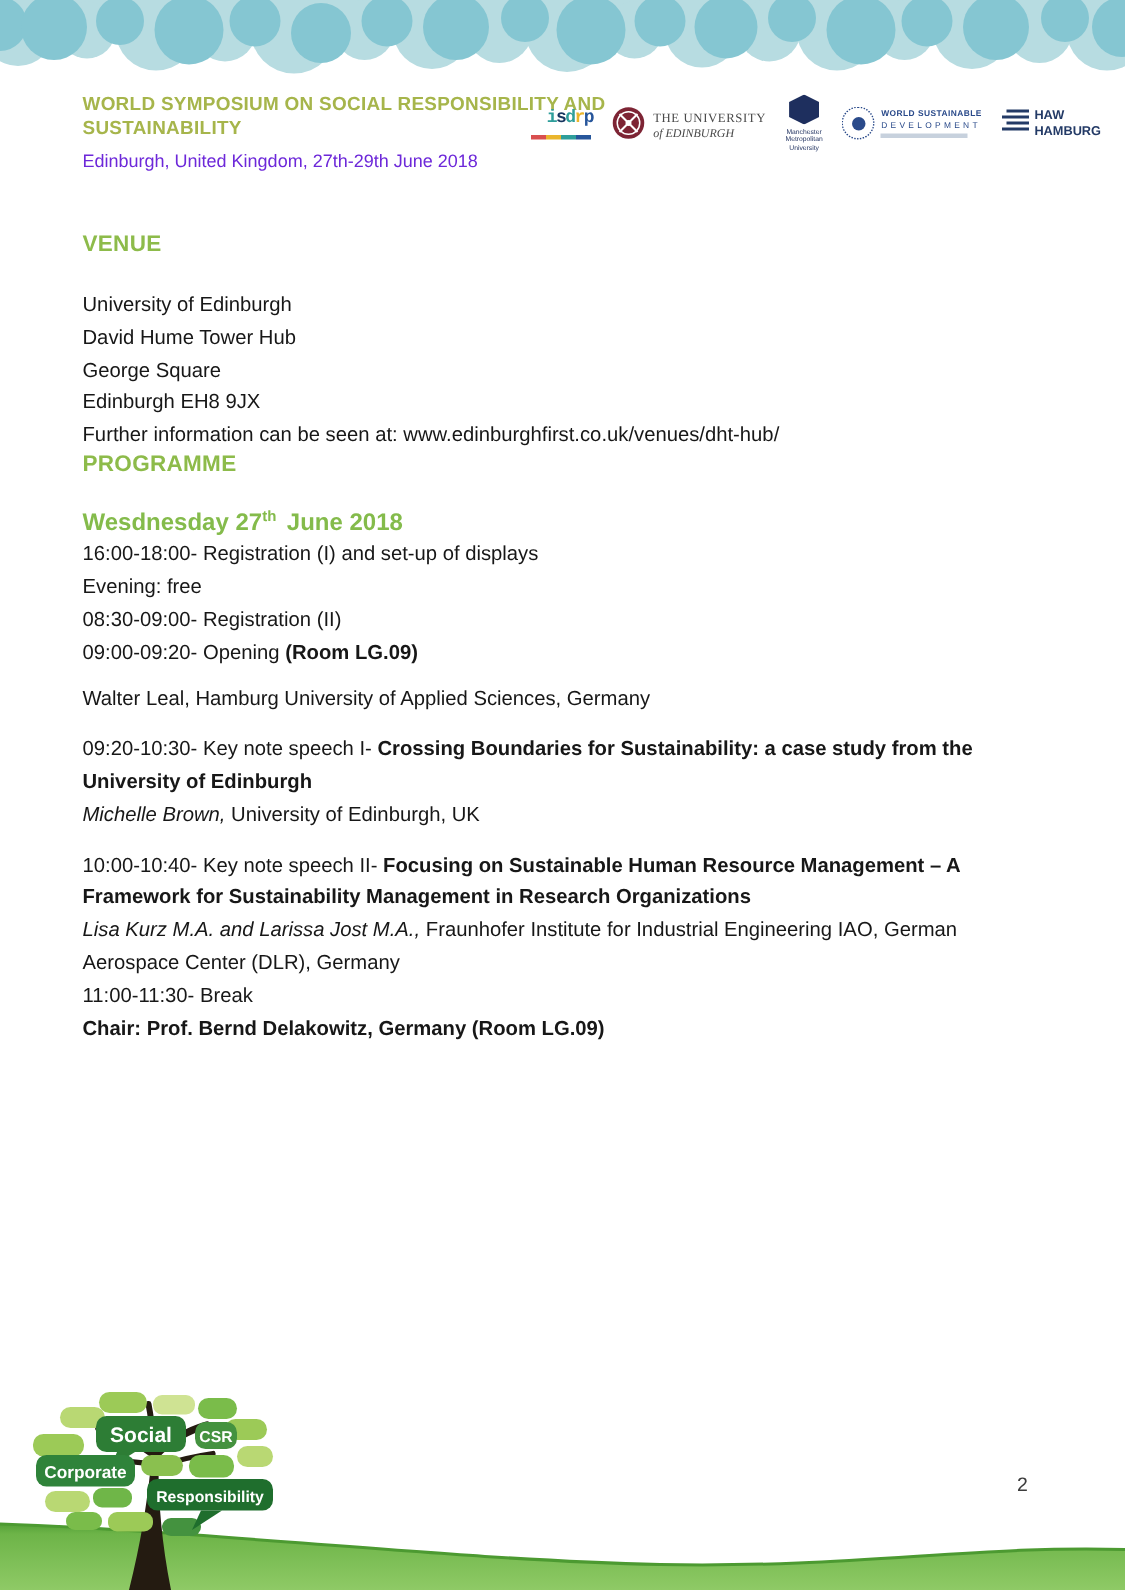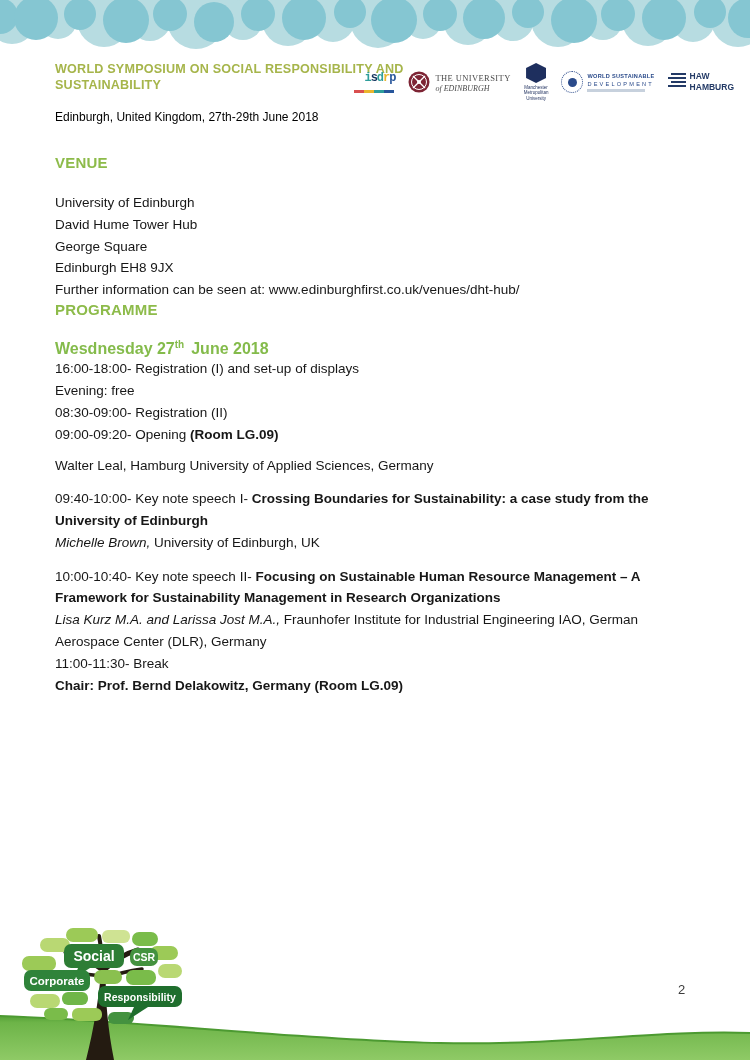--- a/index.html
+++ b/index.html
@@ -2,21 +2,21 @@
 <html><head>
 <meta charset="utf-8">
 <style>
   html,body{margin:0;padding:0;background:#fff;}
   .page{position:relative;width:750px;height:1060px;background:#ffffff;overflow:hidden;
         font-family:"Liberation Sans",sans-serif;}
   
   .clouds{position:absolute;top:0;left:0;}
   .header-text{position:absolute;left:55px;top:62px;width:400px;}
   .conf-title{font-size:12.6px;font-weight:bold;color:#a6b54b;letter-spacing:.2px;line-height:1.25;}
-  .conf-sub{font-size:12px;color:#000000;margin-top:17px;}
+  .conf-sub{font-size:12px;color:#6d28d9;margin-top:7px;}
   .logos{position:absolute;top:63px;right:16px;display:flex;align-items:center;gap:13px;}
   .logo{display:flex;align-items:flex-end;gap:5px;}
   .isdrp{display:flex;flex-direction:column;align-items:center;}
   .isdrp .letters{font-family:Liberation Mono, monospace;font-weight:bold;font-size:12px;line-height:1;letter-spacing:-1px;margin-left:12px;}
   .isdrp .bar{width:40px;height:3px;margin-top:1px;
       background:linear-gradient(90deg,#d94f4f 0 25%,#eab52c 25% 50%,#2e9e9b 50% 75%,#27569b 75% 100%);}
   .uoe-text{font-family:"Liberation Serif",serif;color:#4a4a4a;line-height:1.15;}
   .uoe-text .l1{font-size:8.5px;letter-spacing:.4px;}
   .uoe-text .l2{font-size:8px;font-style:italic;}
   .mmu{display:flex;flex-direction:column;align-items:center;}
@@ -191,21 +191,21 @@
 
     <p class="mt16">08:30-09:00- Registration (II)</p>
 
     <p class="mt8"><span>09:00-09:20- Opening </span><span class="bold">(Room LG.09)</span></p>
 
     <div class="mt9">
       <p>Walter Leal, Hamburg University  of Applied Sciences, Germany</p>
     </div>
 
     <div class="mt12">
-      <p><span>09:40-10:00- Key note speech I- </span><span class="bold">Crossing Boundaries for Sustainability:  a case study from the University of Edinburgh</span></p>
+      <p><span>09:20-10:30- Key note speech I- </span><span class="bold">Crossing Boundaries for Sustainability:  a case study from the University of Edinburgh</span></p>
       <p><span class="ital">Michelle Brown,</span><span> University of Edinburgh, UK</span></p>
     </div>
 
     <div class="mt8">
       <p><span>10:00-10:40- Key note speech II- </span><span class="bold">Focusing on Sustainable Human Resource Management – A Framework for Sustainability Management in Research Organizations</span></p>
       <p><span class="ital">Lisa Kurz M.A. and Larissa Jost M.A.,</span><span> Fraunhofer Institute for Industrial Engineering IAO, German Aerospace Center (DLR), Germany</span></p>
     </div>
 
     <p class="mt14">11:00-11:30- Break</p>
     <p class="mt15 bold">Chair: Prof. Bernd Delakowitz, Germany (Room LG.09)</p>

